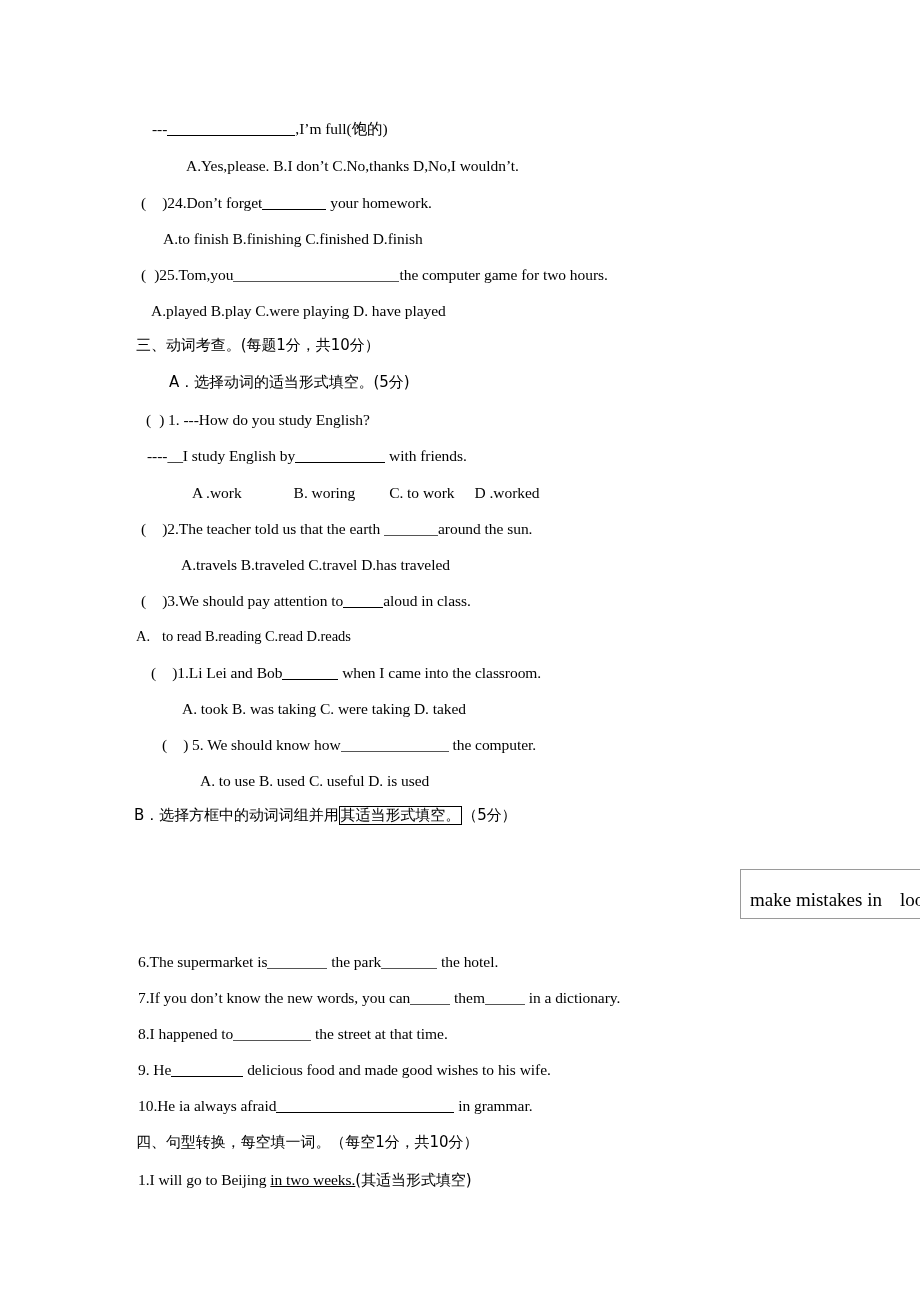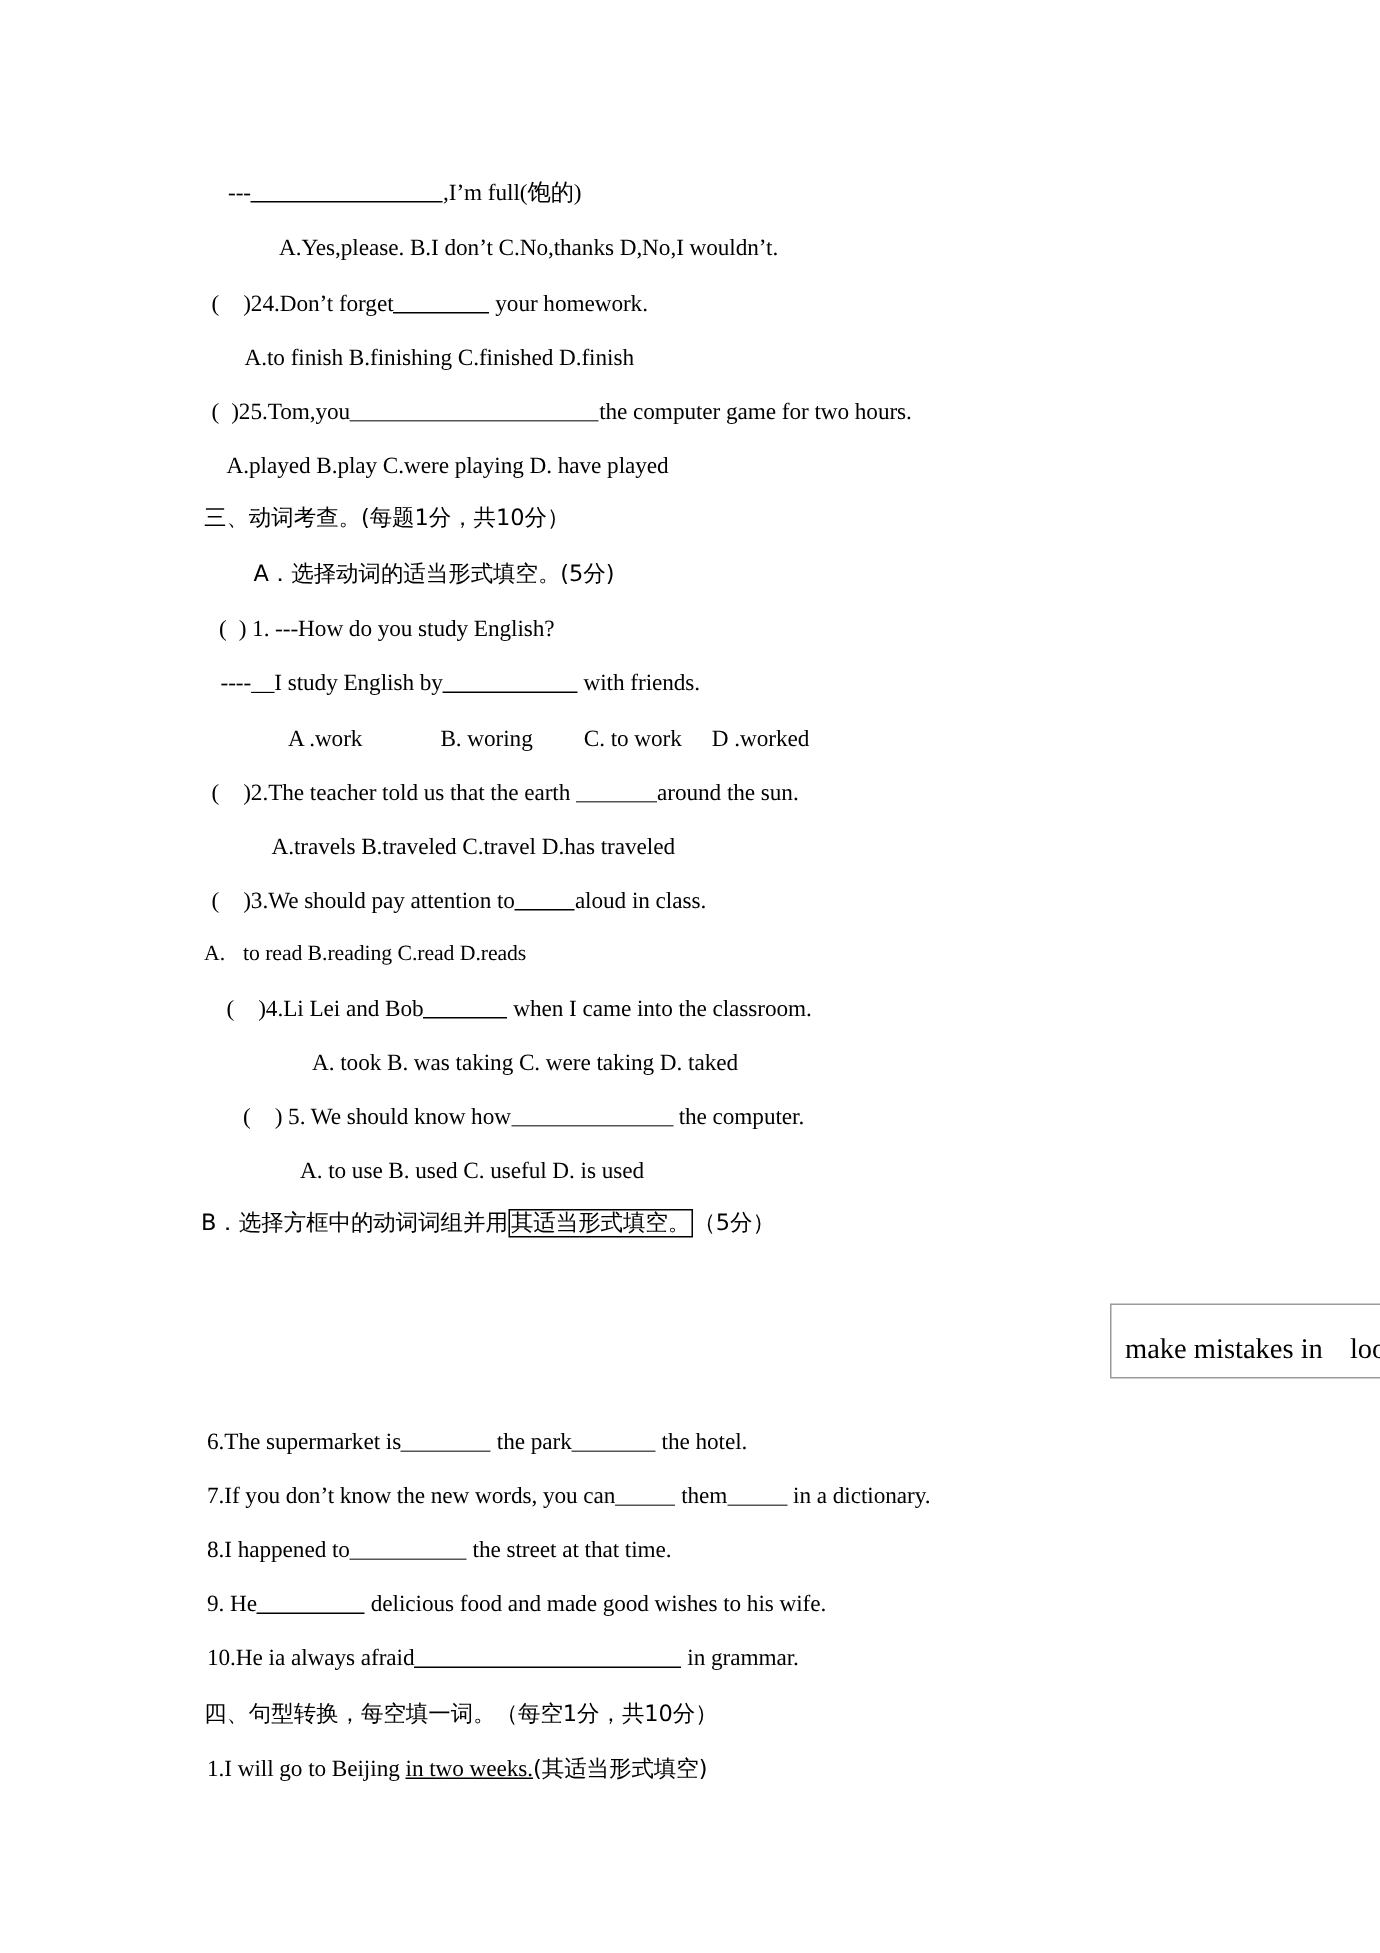--- a/index.html
+++ b/index.html
@@ -129,24 +129,24 @@
 
   <div class="line" style="left:141px; top:591px;">
     <span>(</span><span class="paren-gap"></span><span>)3.We should pay attention to</span><span class="blk" style="width:40px;"></span><span>aloud in class.</span>
   </div>
 
   <div class="line" style="left:136px; top:627px; font-size:14.5px;">
     <span>A.</span><span class="sp3"></span><span>to read  B.reading  C.read  D.reads</span>
   </div>
 
   <div class="line" style="left:151px; top:663px;">
-    <span>(</span><span class="paren-gap"></span><span>)4.Li Lei and Bob</span><span class="blk" style="width:56px;"></span><span> when I came into the classroom.</span>
+    <span>(</span><span class="paren-gap"></span><span>)1.Li Lei and Bob</span><span class="blk" style="width:56px;"></span><span> when I came into the classroom.</span>
   </div>
 
-  <div class="line" style="left:208px; top:699px;">A. took   B. was taking   C. were taking   D. taked</div>
+  <div class="line" style="left:182px; top:699px;">A. took   B. was taking   C. were taking   D. taked</div>
 
   <div class="line" style="left:162px; top:735px;">
     <span>(</span><span class="paren-gap"></span><span>) 5. We should know how</span><span class="blk blk-thin" style="width:108px;"></span><span> the computer.</span>
   </div>
 
   <div class="line" style="left:200px; top:771px;">A. to use    B. used   C. useful   D. is used</div>
 
   <div class="line cn" style="left:134px; top:806px;">
     <span>B．选择方框中的动词词组并用</span><span class="inbox">其适当形式填空。</span><span>（5分）</span>
   </div>

